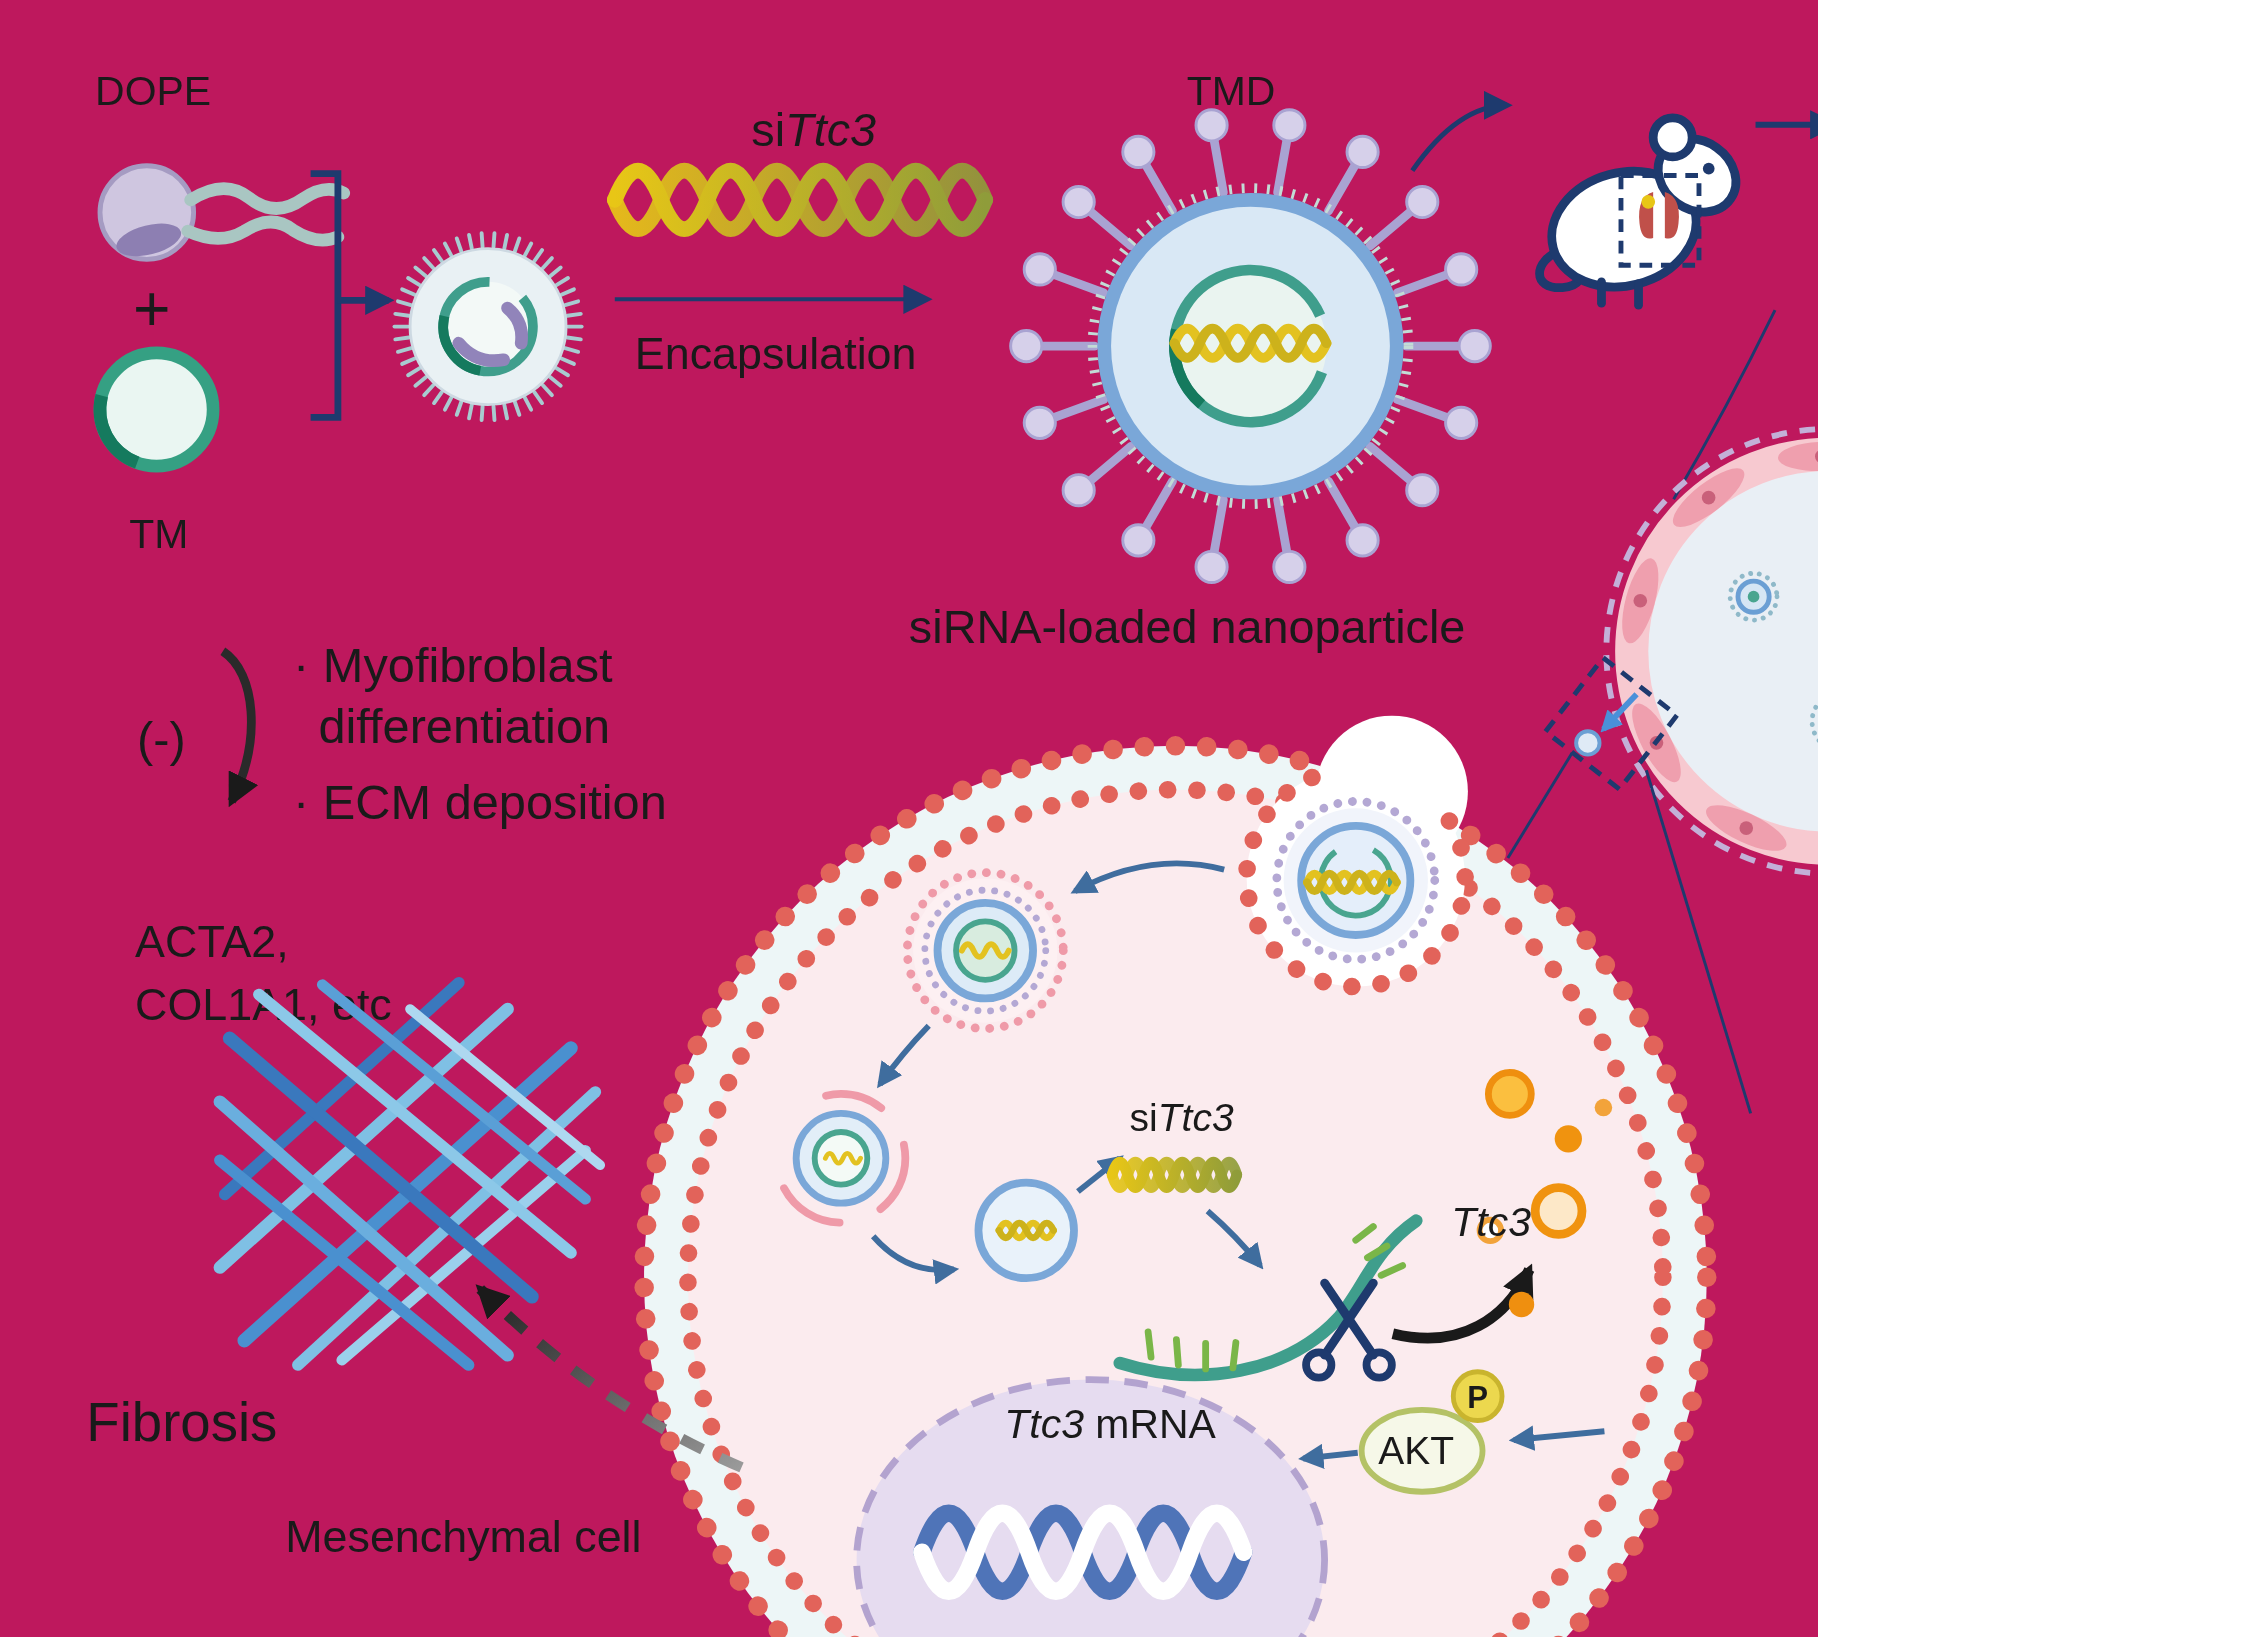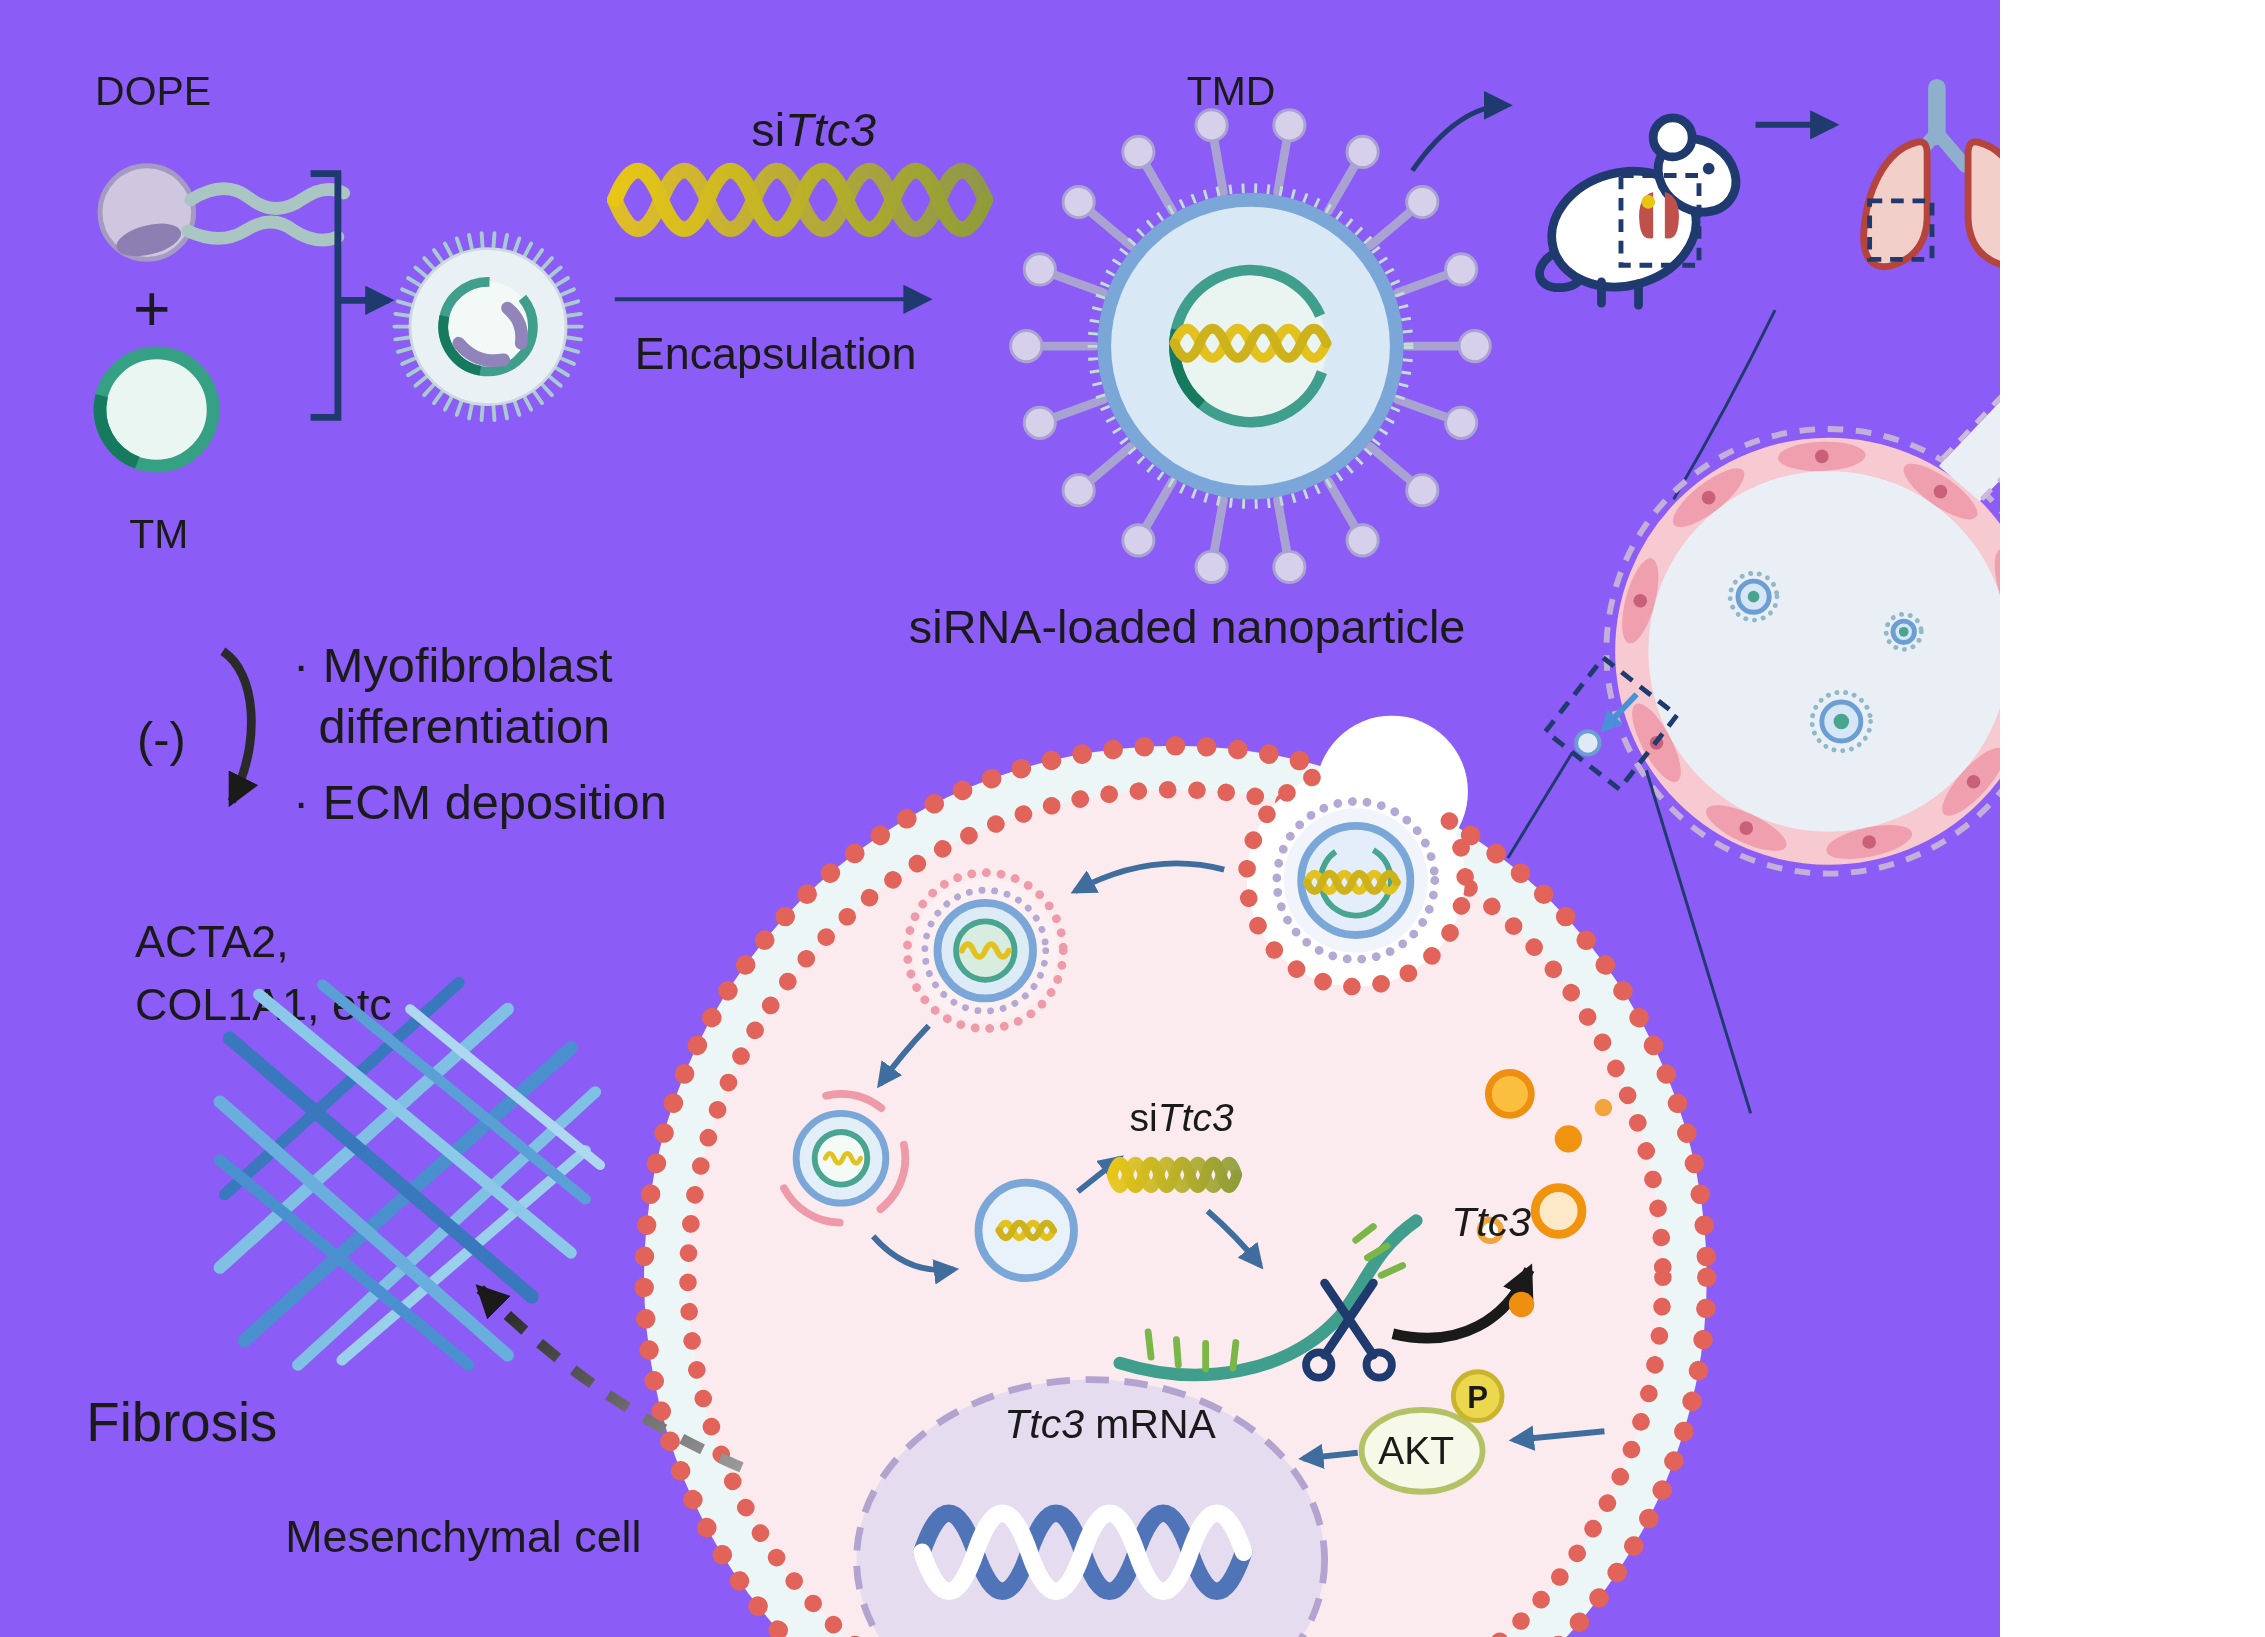--- a/index.html
+++ b/index.html
@@ -1,16 +1,16 @@
 <!DOCTYPE html>
 <html><head>
 <meta charset="utf-8">
 <style>
   html,body{margin:0;padding:0;background:#fff;}
-  .stage{position:relative;width:2000px;height:1637px;overflow:hidden;background:#8b5cf6;}
+  .stage{position:relative;width:1818px;height:1637px;overflow:hidden;background:#be185d;}
   svg{display:block;}
   text{font-family:"Liberation Sans",sans-serif;fill:#1a1a1a;}
 </style>
 </head>
 <body>
 
 <div class="stage">
 <svg viewBox="0 0 2323 1679" width="2266" height="1637">
 <defs>
   <linearGradient id="grad-sirna" x1="0" y1="0" x2="1" y2="0">

